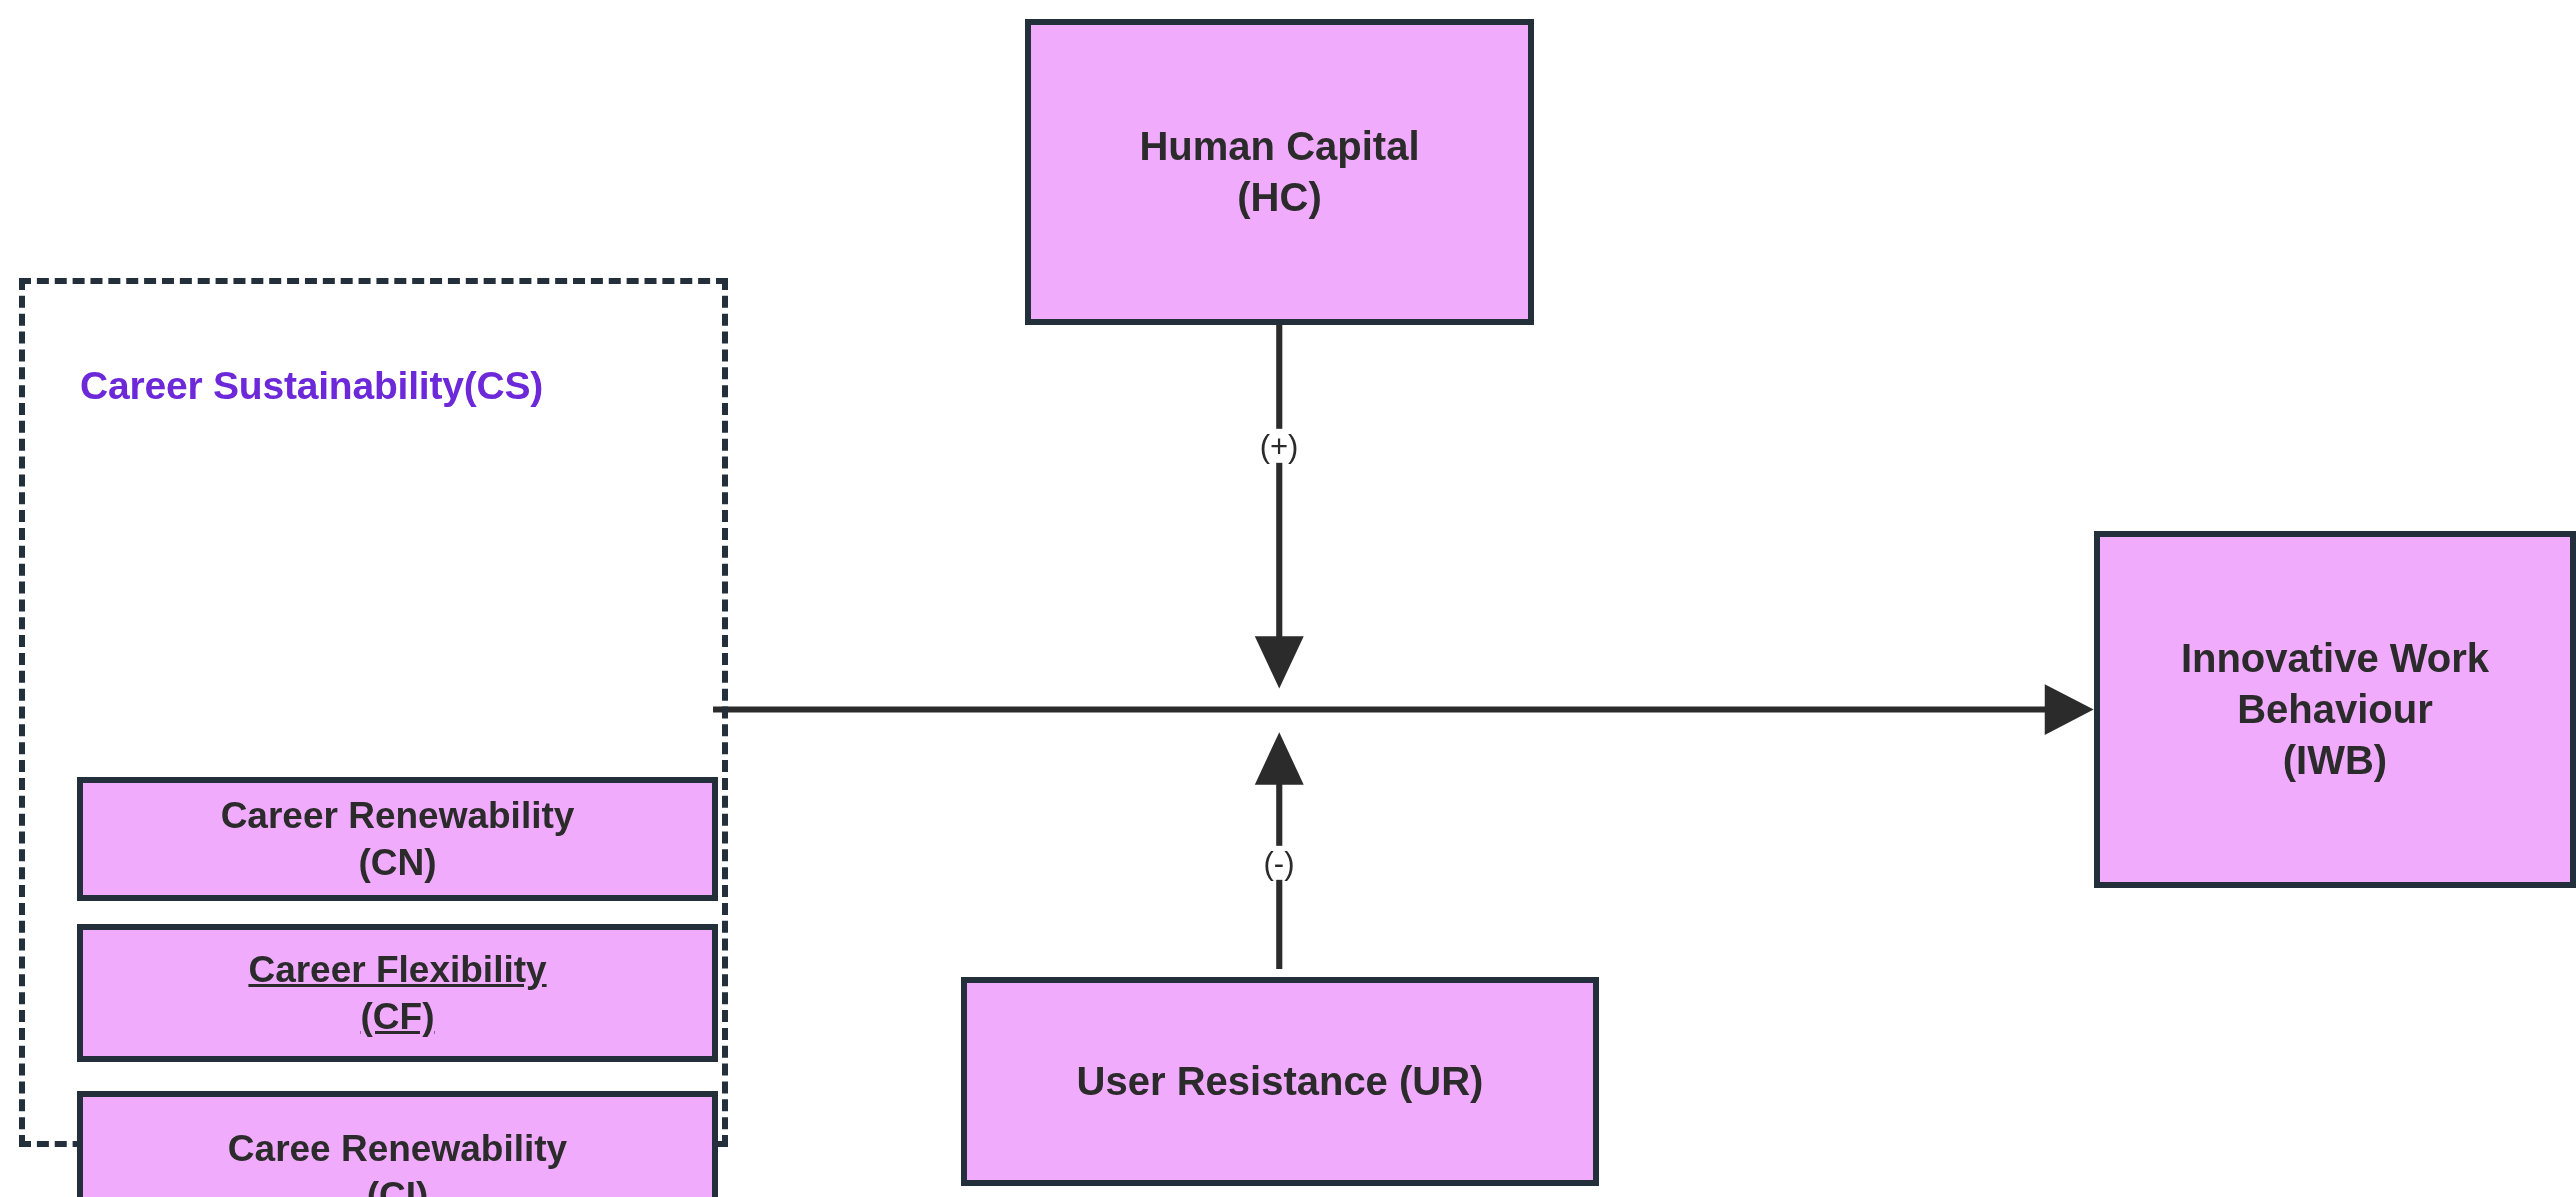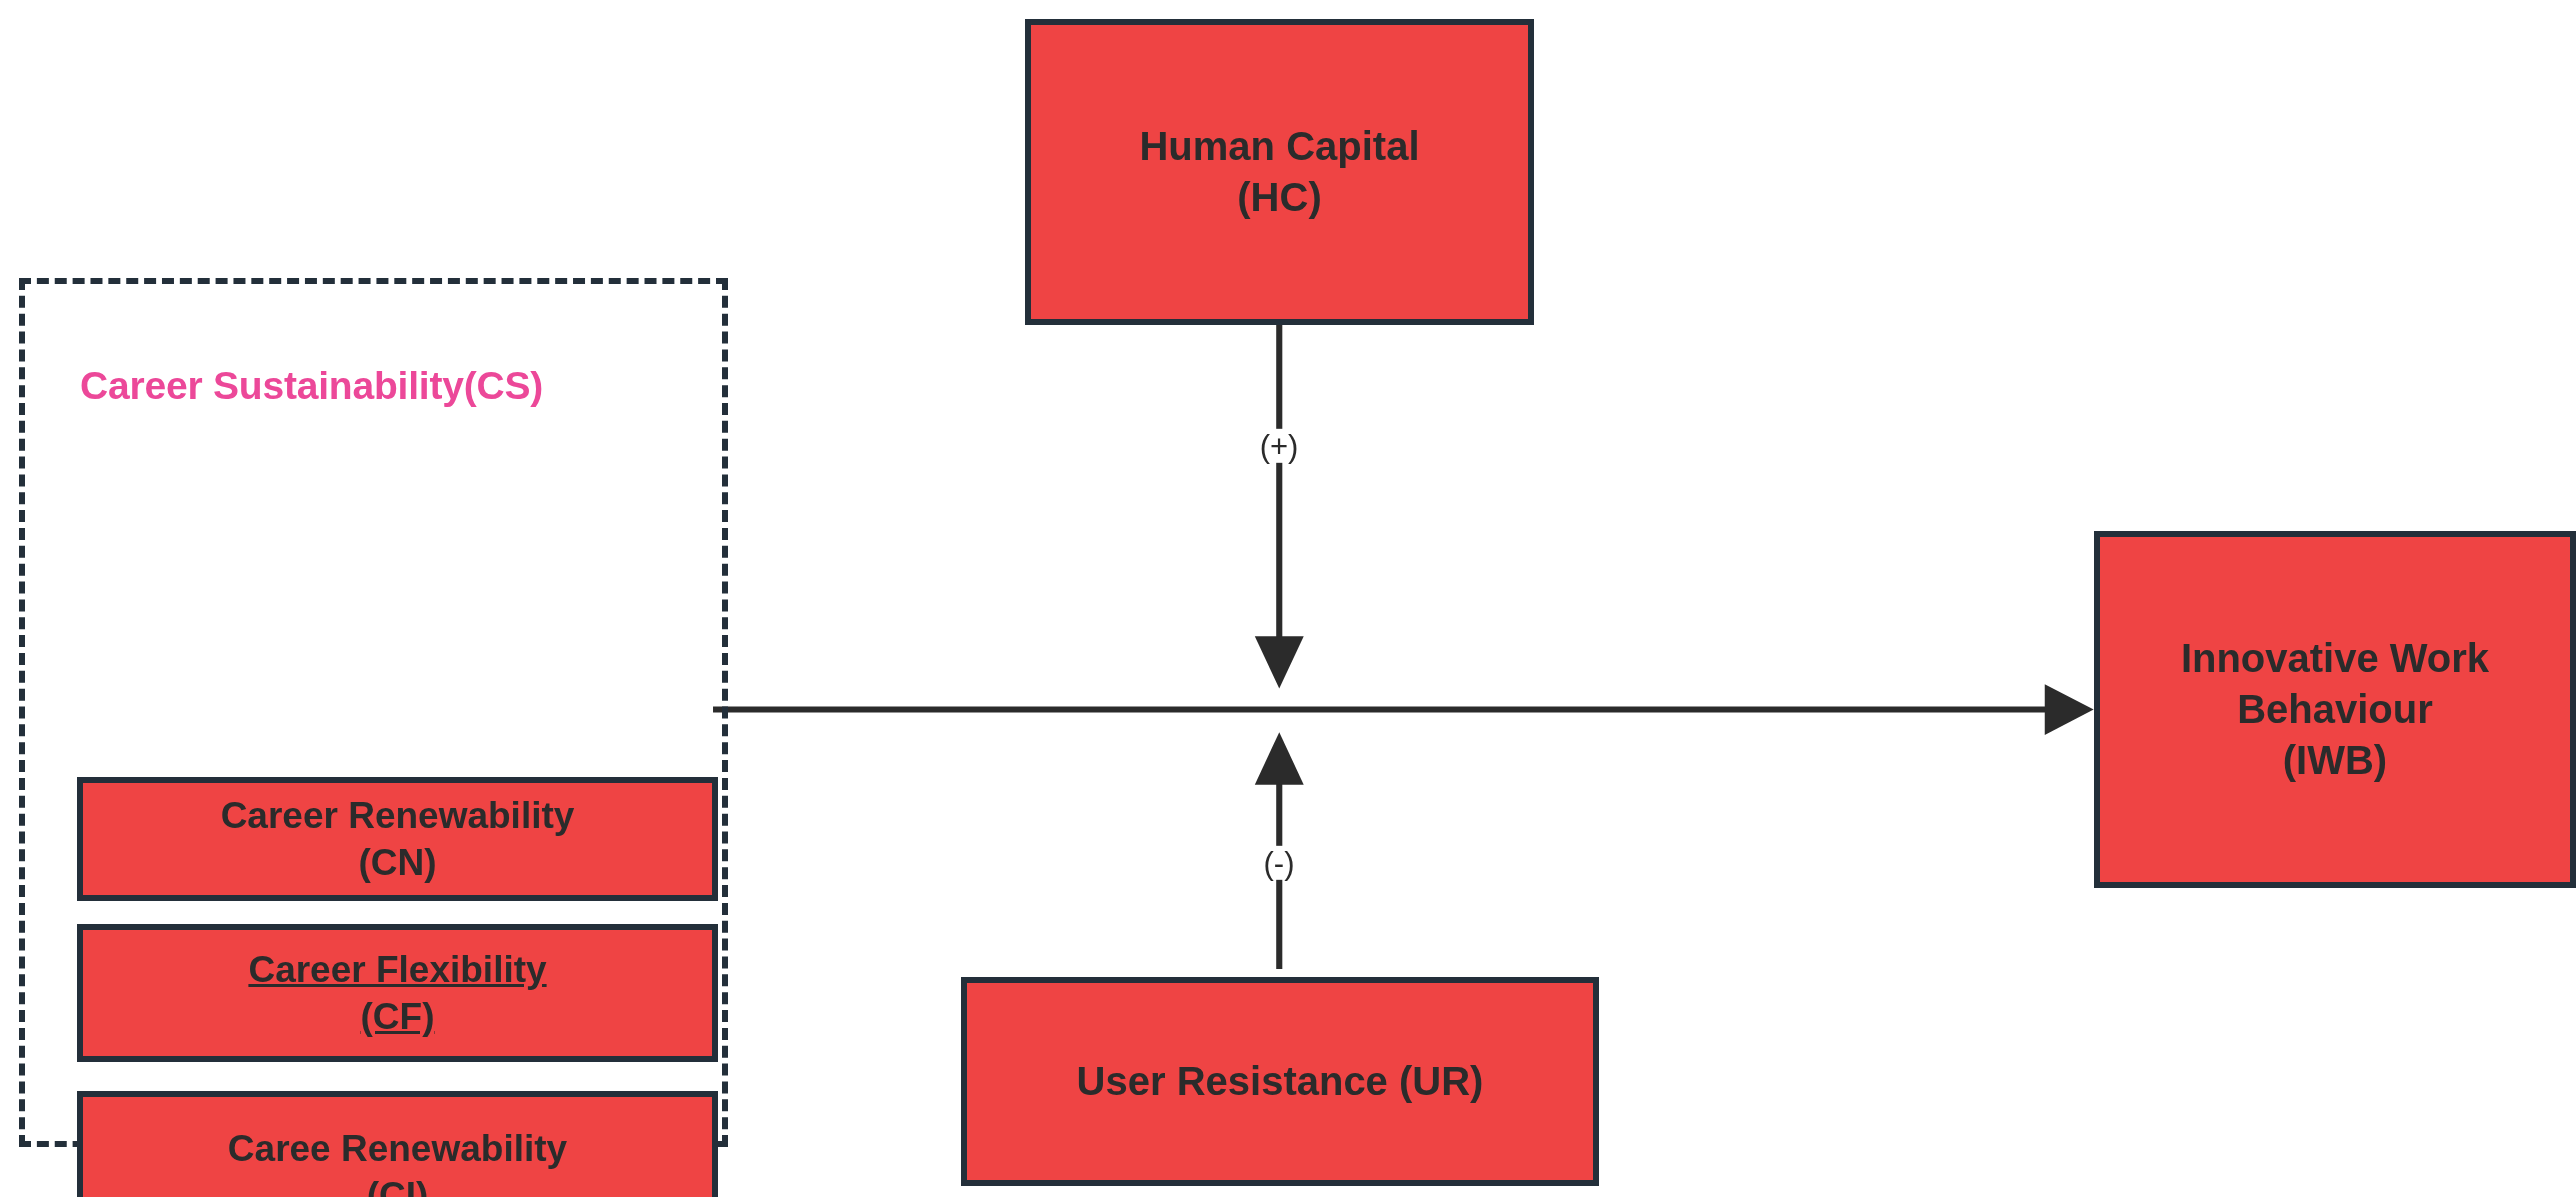--- a/index.html
+++ b/index.html
@@ -12,21 +12,21 @@
     width: 2576px;
     height: 1198px;
     background: #ffffff;
     font-family: "Liberation Sans", sans-serif;
     overflow: hidden;
   }
   .node {
     position: absolute;
     box-sizing: border-box;
     border: 6.1px solid #232f3a;
-    background: #ef4444;
+    background: #f0abfc;
     display: flex;
     align-items: center;
     justify-content: center;
     text-align: center;
     color: #2b2b2b;
     font-weight: bold;
     line-height: 1.28;
     white-space: pre-line;
   }
   .node-label {
@@ -45,21 +45,21 @@
     box-sizing: border-box;
     border: 6.1px dashed #232f3a;
     background: transparent;
   }
   #cs-group-title {
     position: absolute;
     left: 55px;
     top: 80px;
     font-size: 39px;
     font-weight: bold;
-    color: #ec4899;
+    color: #6d28d9;
     letter-spacing: -0.2px;
     white-space: nowrap;
   }
   
   .sub-node {
     left: 52px;
     width: 641px;
     font-size: 37px;
     margin-top: 28px;
   }

